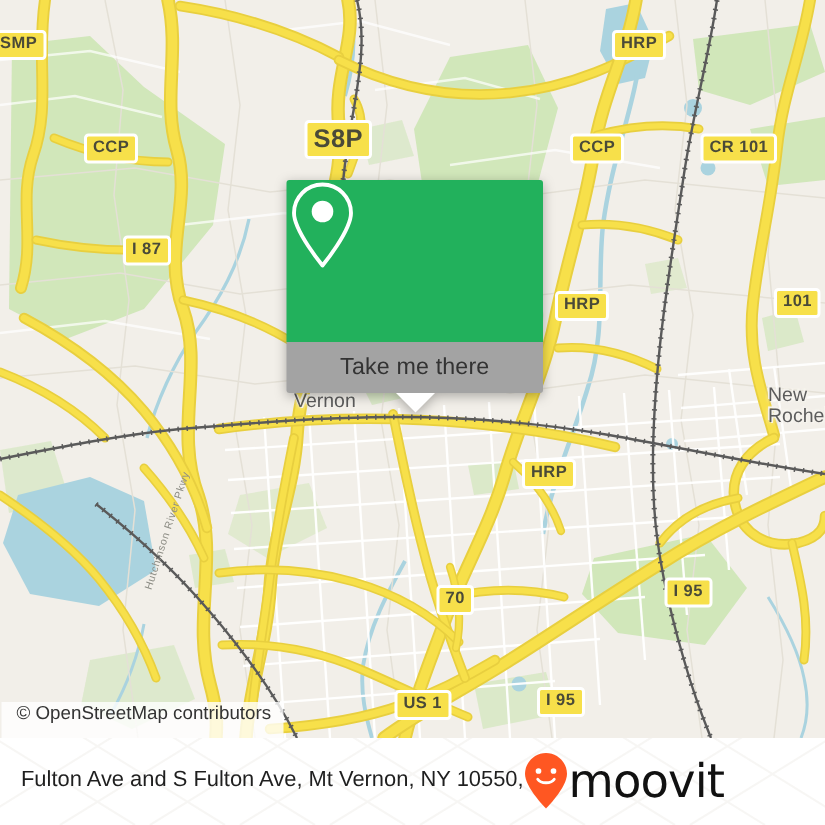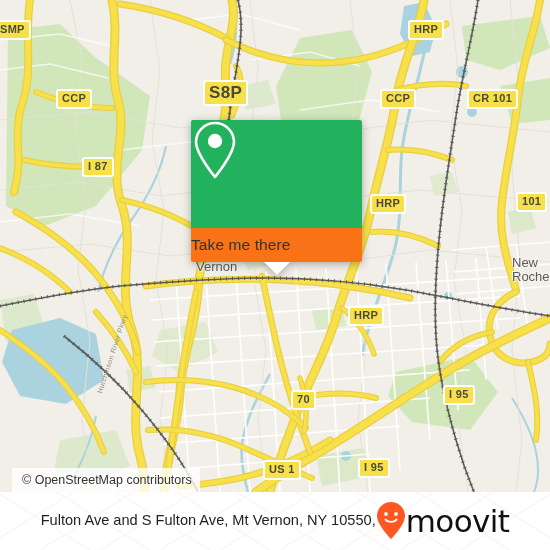--- a/index.html
+++ b/index.html
@@ -60,56 +60,56 @@
     position:absolute;
     left:191px;top:120px;width:171px;
     filter:drop-shadow(0 2px 4px rgba(0,0,0,.30));
   }
   .popup-head{
     height:108px;background:#22b15c;
     display:flex;align-items:center;justify-content:center;
     border-radius:2px 2px 0 0;
   }
   .popup-foot{
-    height:34px;background:#f97316;
-    display:flex;align-items:center;justify-content:flex-start;
+    height:34px;background:#a3a3a3;
+    display:flex;align-items:center;justify-content:center;
     border-radius:0 0 2px 2px;
   }
   .popup-foot span{
     font-size:15.5px;color:#333333;letter-spacing:.1px;
   }
   .popup-tail{
     position:absolute;left:50%;top:142px;margin-left:-13px;
     width:0;height:0;
     border-left:13px solid transparent;
     border-right:13px solid transparent;
     border-top:13px solid #ffffff;
   }
 
   
   .attrib{
-    position:absolute;left:12px;top:468px;height:24px;
+    position:absolute;left:1px;top:468px;height:24px;
     background:rgba(255,255,255,.80);
-    display:flex;align-items:center;
+    display:flex;
     padding:0 8px 0 10px;
     box-sizing:border-box;
   }
   .attrib span{font-size:12.5px;color:#333333;}
 
   
   .footer{
     position:absolute;left:0;top:492px;width:550px;height:58px;
     background:#ffffff;overflow:hidden;
   }
   .footer-wm{
     position:absolute;left:0;top:0;width:550px;height:58px;opacity:.30;
   }
   .footer-inner{
     position:absolute;left:0;top:0;width:550px;height:58px;
-    display:flex;align-items:center;justify-content:center;
+    display:flex;align-items:center;justify-content:flex-start;
     padding:0 14px 0 14px;box-sizing:border-box;
   }
   .addr{
     font-size:14.6px;color:#1f1f1f;line-height:1.45;
     max-width:400px;white-space:pre-line;
   }
   .brand{display:flex;align-items:center;gap:0;}
   .brand-name{
     font-size:31px;color:#111111;letter-spacing:-.6px;
     font-family:"DejaVu Sans","Liberation Sans",sans-serif;

